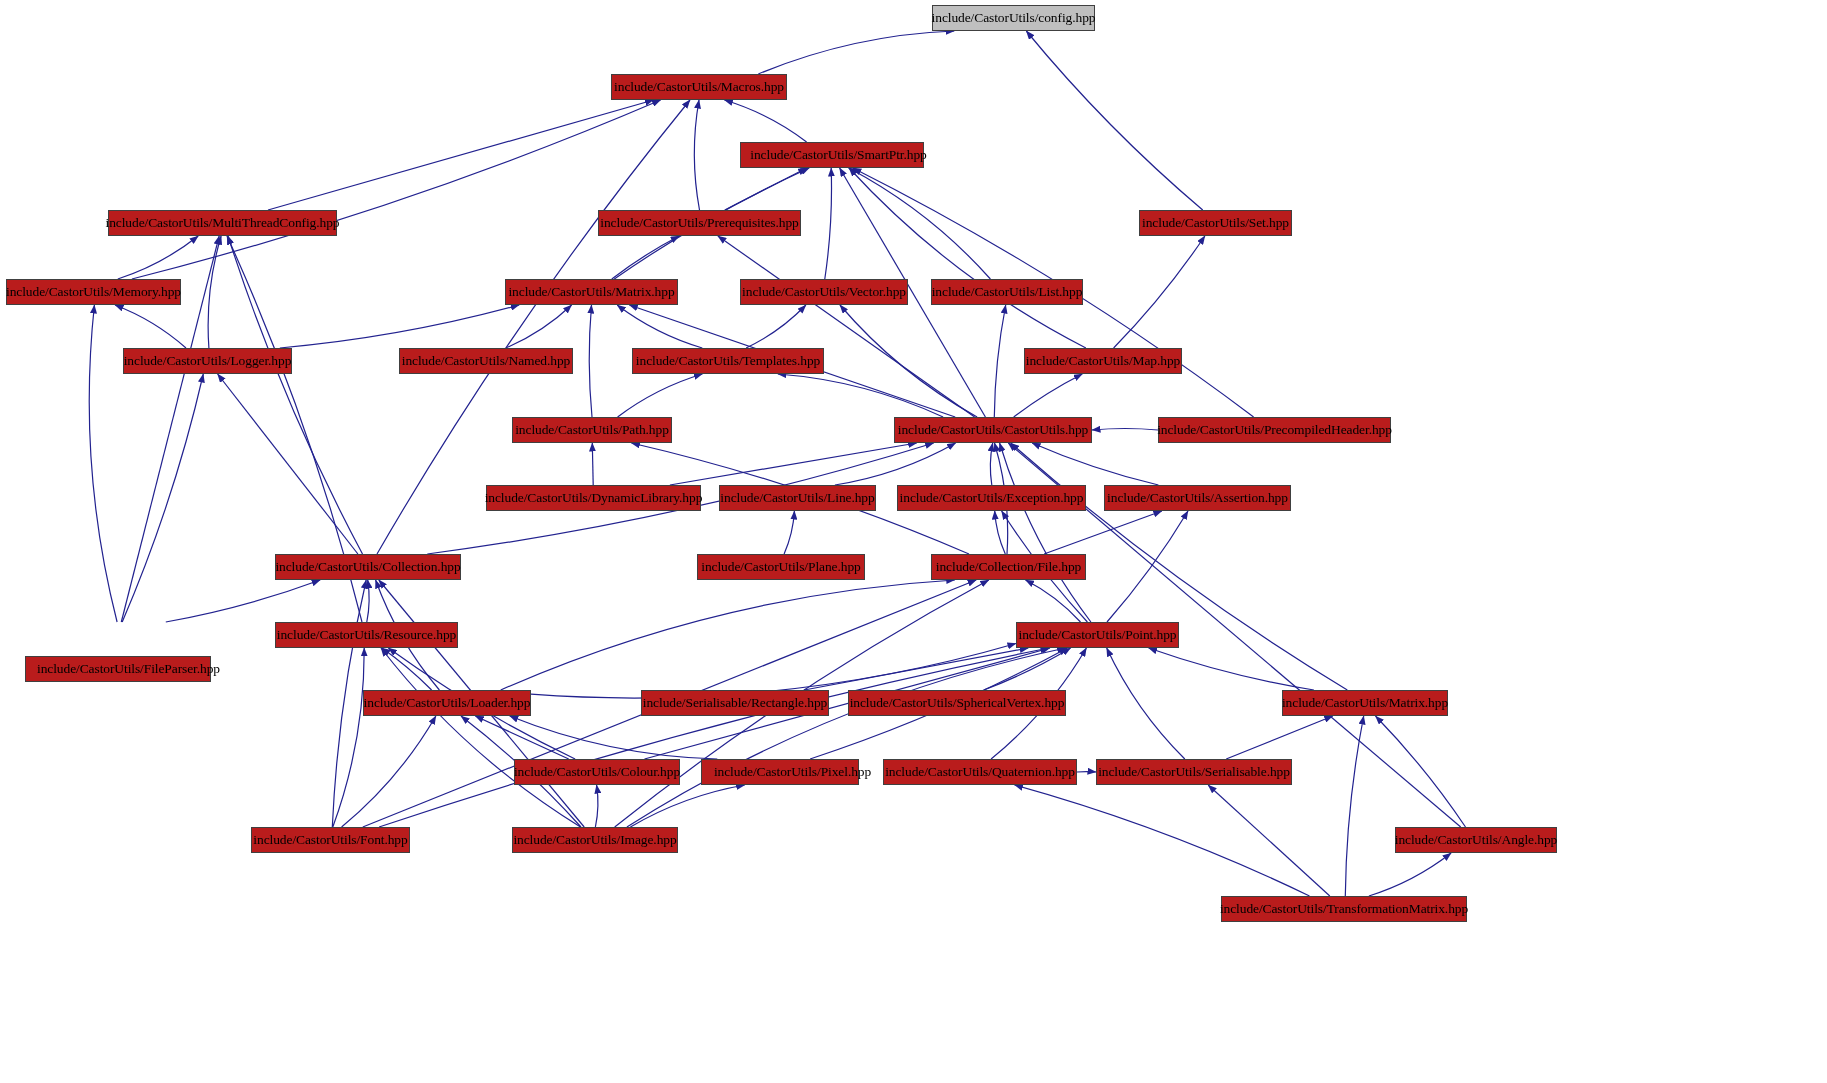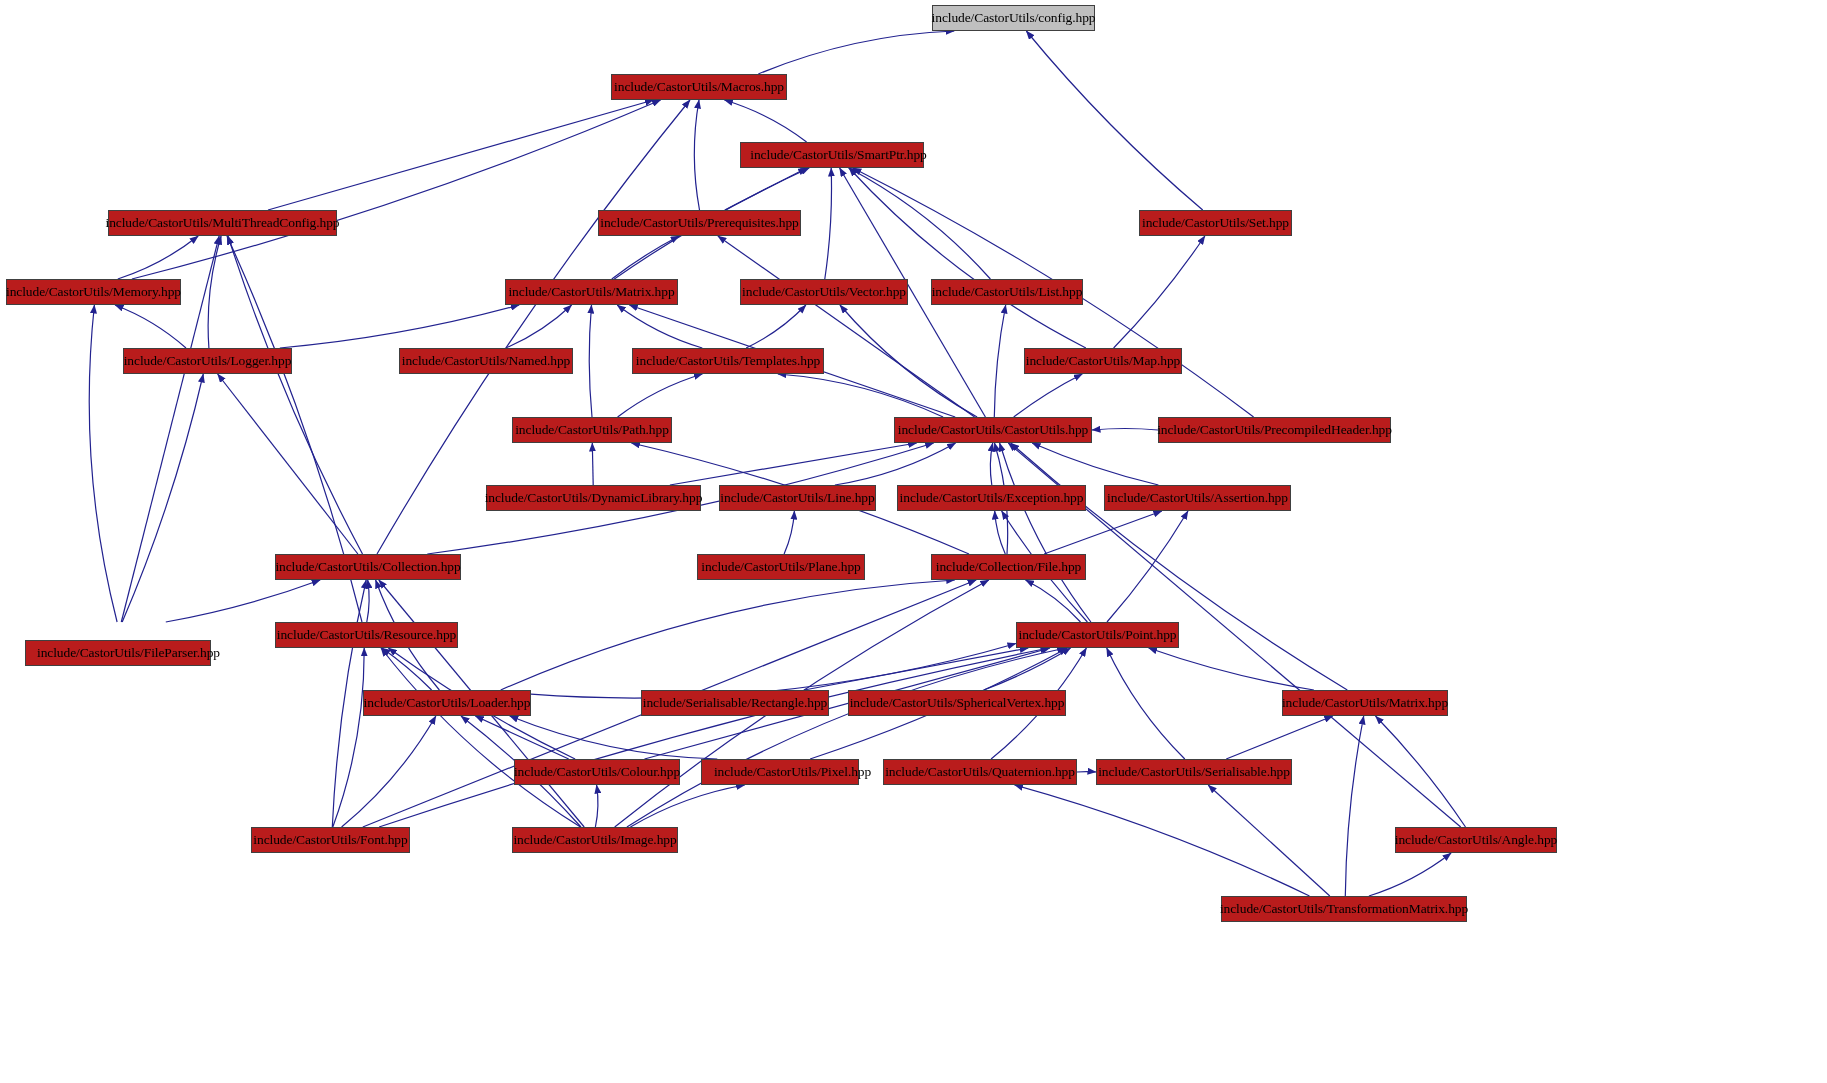--- a/index.html
+++ b/index.html
@@ -223,21 +223,21 @@
       </div>
       <div class="gnode" style="left: 275px; top: 554px; width: 186px;">
         <span class="gnode-label">include/CastorUtils/Collection.hpp</span>
       </div>
       <div class="gnode" style="left: 697px; top: 554px; width: 168px;">
         <span class="gnode-label">include/CastorUtils/Plane.hpp</span>
       </div>
       <div class="gnode" style="left: 931px; top: 554px; width: 155px;">
         <span class="gnode-label">include/Collection/File.hpp</span>
       </div>
-      <div class="gnode" style="left: 25px; top: 640px; width: 186px; padding-left: 28px;">
+      <div class="gnode" style="left: 25px; top: 656px; width: 186px; padding-left: 28px;">
         <span class="gnode-label">include/CastorUtils/FileParser.hpp</span>
       </div>
       <div class="gnode" style="left: 275px; top: 622px; width: 183px;">
         <span class="gnode-label">include/CastorUtils/Resource.hpp</span>
       </div>
       <div class="gnode" style="left: 1016px; top: 622px; width: 163px;">
         <span class="gnode-label">include/CastorUtils/Point.hpp</span>
       </div>
       <div class="gnode" style="left: 363px; top: 690px; width: 168px;">
         <span class="gnode-label">include/CastorUtils/Loader.hpp</span>

